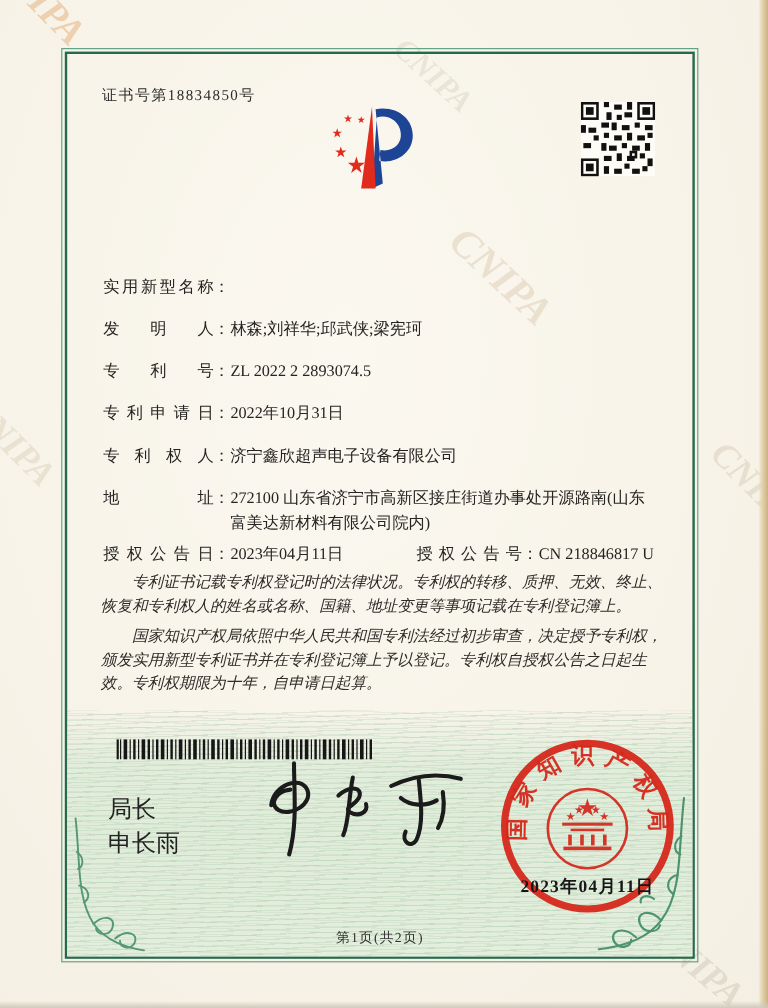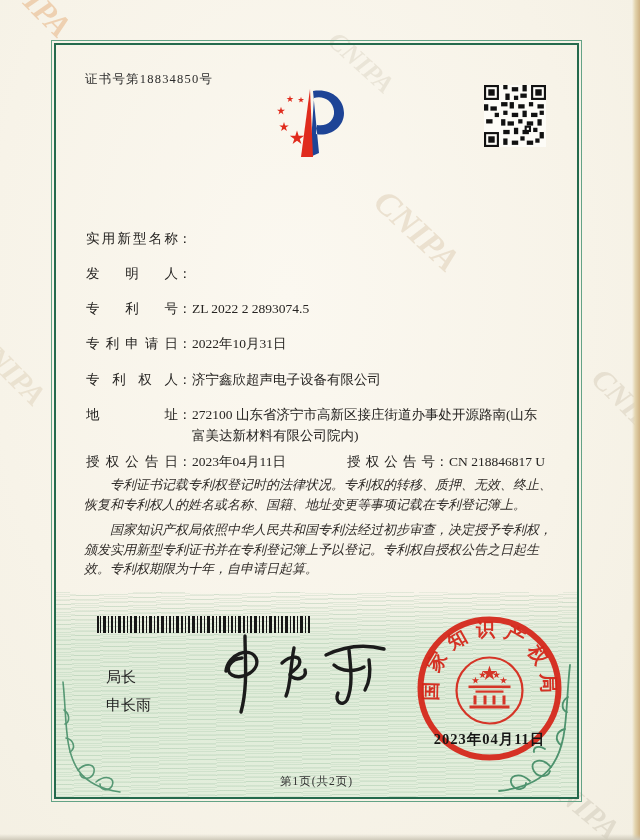--- a/index.html
+++ b/index.html
@@ -37,22 +37,22 @@
   
   .band{position:absolute;left:0;bottom:0;width:100%;height:205px;z-index:1;
         background:
          repeating-linear-gradient(178deg, rgba(110,165,125,.16) 0 1px, rgba(0,0,0,0) 1px 4px),
          repeating-linear-gradient(182deg, rgba(120,170,130,.12) 0 1px, rgba(0,0,0,0) 1px 5px),
          linear-gradient(to bottom, rgba(224,236,219,0) 0%, rgba(222,235,216,.8) 22%, #e0ecd9 48%, #e3eedc 100%);}
   .flourish{position:absolute;bottom:2px;z-index:2;}
   .flourish.left{left:2px;}
   .flourish.right{right:2px;transform:scaleX(-1);}
   .barcode{position:absolute;left:41px;top:571px;z-index:3;}
-  .signer{position:absolute;left:50px;top:618px;z-index:3;font-family:Liberation Serif, serif;
-          font-size:15px;color:#222;line-height:28px;font-weight:500;}
+  .signer{position:absolute;left:34px;top:618px;z-index:3;font-family:Liberation Mono, monospace;
+          font-size:20px;color:#222;line-height:28px;font-weight:500;}
   .signature{position:absolute;left:142px;top:580px;z-index:3;}
   .seal{position:absolute;left:356px;top:566px;z-index:4;}
   .pageinfo{position:absolute;left:0;top:729px;width:100%;text-align:center;z-index:3;
             font-size:11.5px;color:#333;letter-spacing:1px;}
   .contnote{position:absolute;left:0;top:806px;width:100%;text-align:center;
             font-size:13.5px;font-style:italic;color:#38342f;letter-spacing:2px;}
 </style>
 </head>
 <body>
 
@@ -137,20 +137,21 @@
     </svg>
 
 
     <div class="frow" style="top:183px">
       <span class="flabel">实用新型名称</span>
         <span class="fcolon">：</span>
     </div>
     <div class="frow" style="top:218px">
       <span class="flabel">发明人</span>
         <span class="fcolon">：</span>
+      <span class="fvalue">林森;刘祥华;邱武侠;梁宪珂</span>
     </div>
     <div class="frow" style="top:253px">
       <span class="flabel">专利号</span>
         <span class="fcolon">：</span>
       <span class="fvalue">ZL 2022 2 2893074.5</span>
     </div>
     <div class="frow" style="top:288px">
       <span class="flabel">专利申请日</span>
         <span class="fcolon">：</span>
       <span class="fvalue">2022年10月31日</span>

